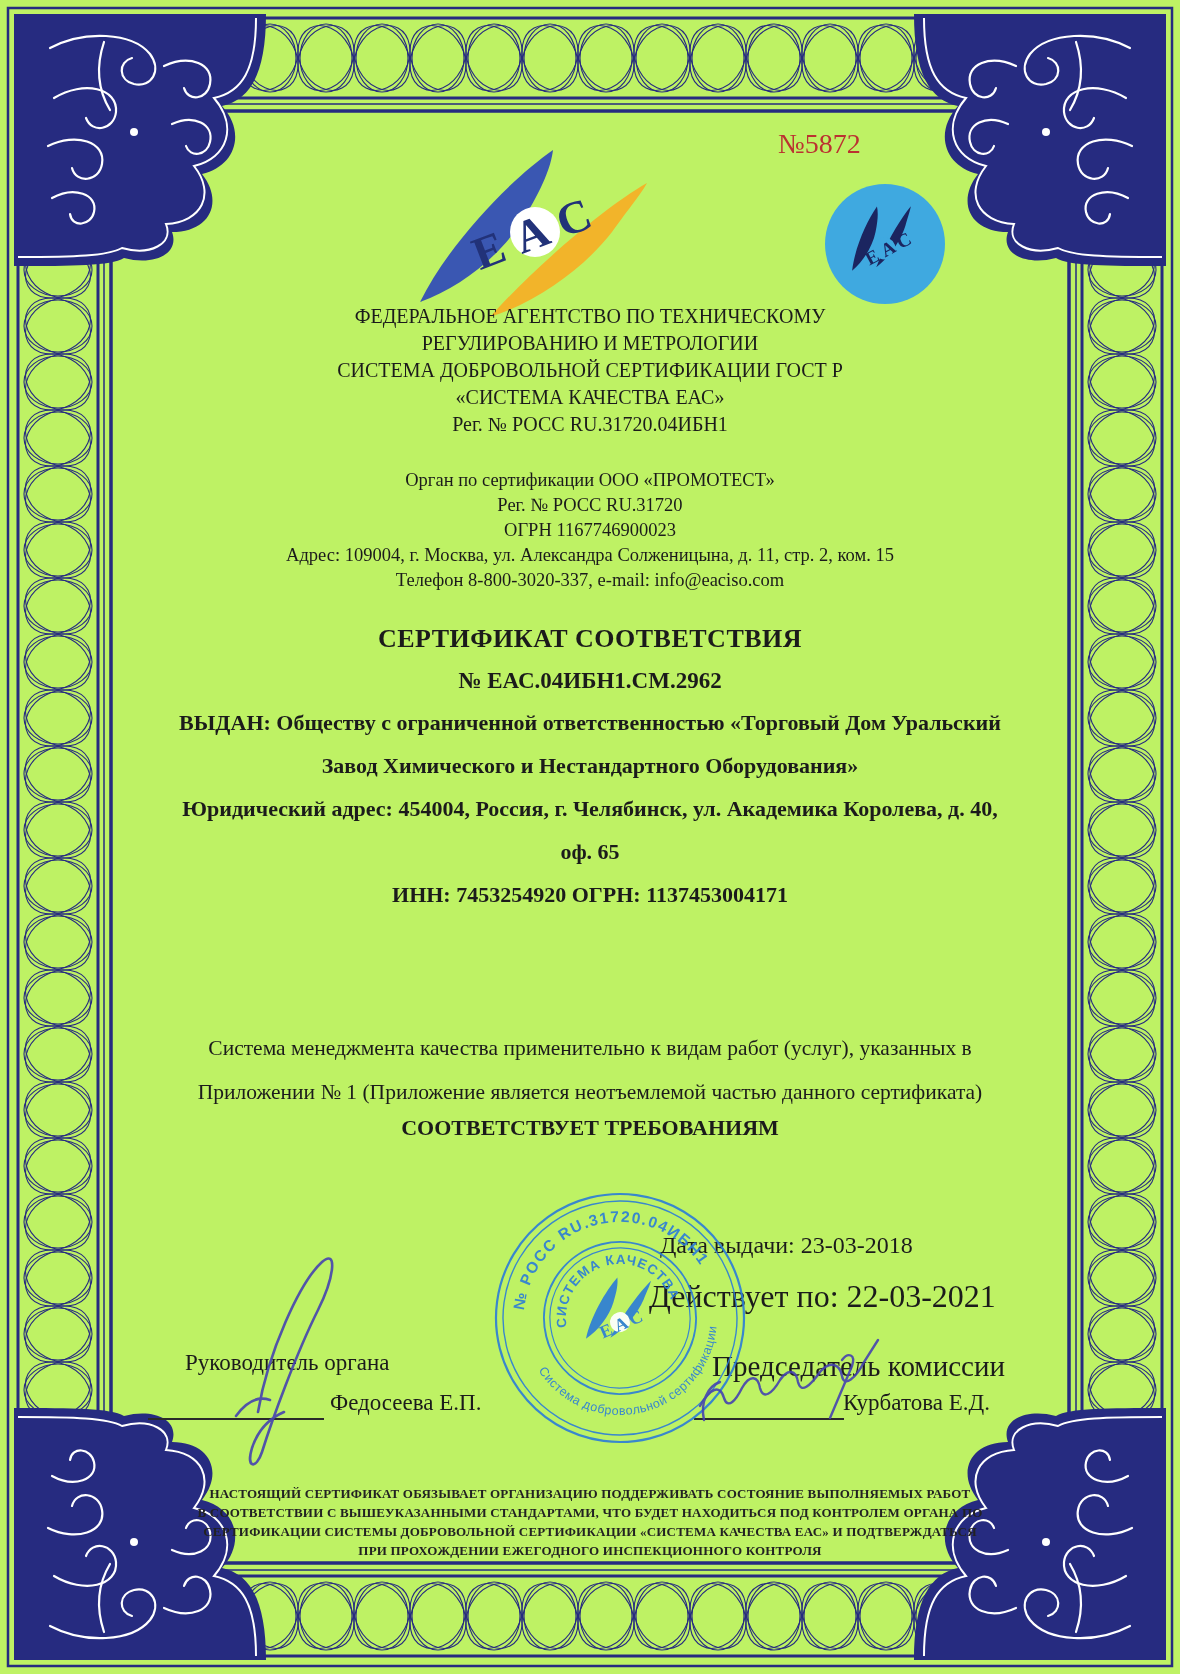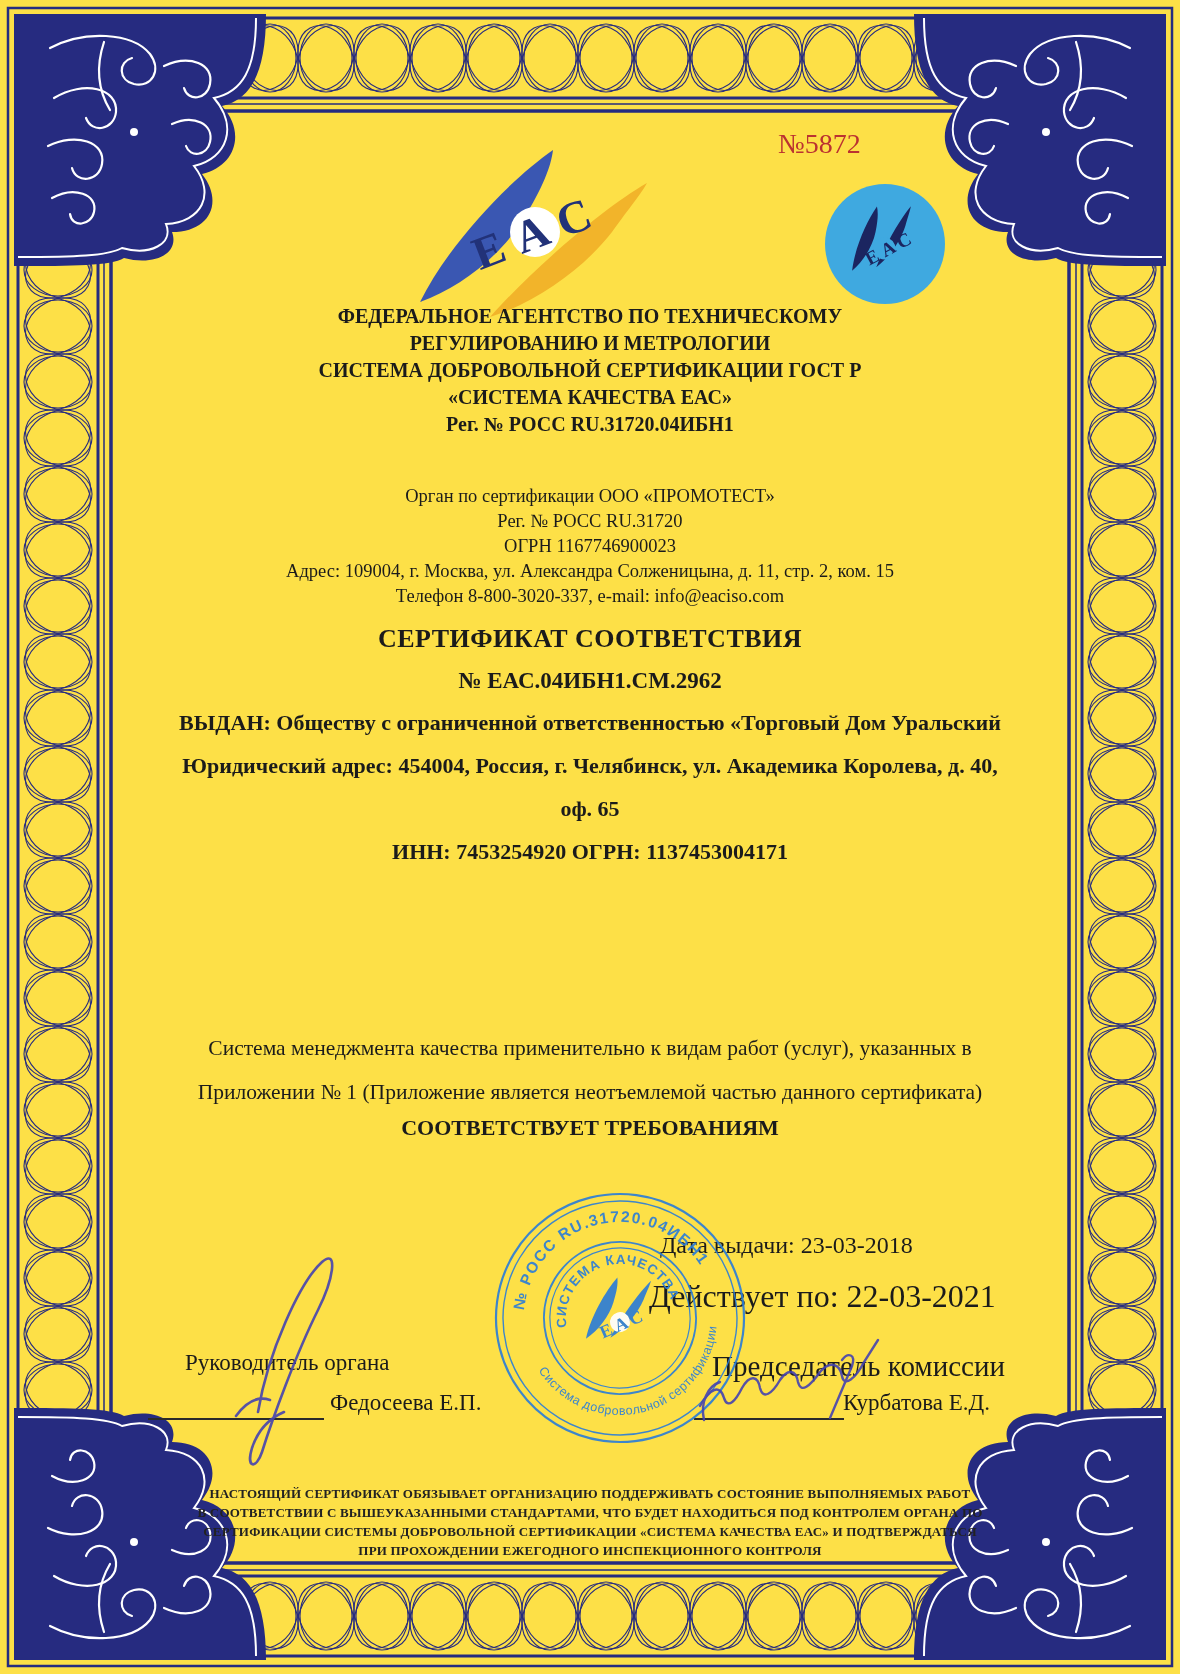--- a/index.html
+++ b/index.html
@@ -1,23 +1,23 @@
 <!DOCTYPE html>
 <html><head>
 <meta charset="utf-8">
 <style>
   html,body{margin:0;padding:0;background:#ffffff;}
-  .page{position:relative;width:1180px;height:1674px;background:#fde047;overflow:hidden;
+  .page{position:relative;width:1180px;height:1674px;background:#bef264;overflow:hidden;
         font-family:"Liberation Serif",serif;color:#1b1b1b;}
   svg{display:block;}
   .abs{position:absolute;}
   .blk{position:absolute;left:118px;width:944px;text-align:center;}
   .b{font-weight:bold;}
-  .agency{top:303px;font-size:20px;line-height:27px;font-weight:bold;}
-  .org{top:484px;font-size:18.5px;line-height:25px;}
+  .agency{top:303px;font-size:20px;line-height:27px;font-weight:normal;}
+  .org{top:468px;font-size:18.5px;line-height:25px;}
   .title{top:624px;font-size:26px;letter-spacing:.5px;}
   .certnum{top:668px;font-size:23px;}
   .issued{top:701px;font-size:22px;line-height:43px;font-weight:bold;}
   .cert-head{top:990px;font-size:23px;}
   .cert-body{top:1026px;font-size:21.5px;line-height:44px;}
   .complies{top:1115px;font-size:22px;}
   .standard{top:1157px;font-size:21.5px;}
   .serial{left:778px;top:128px;font-size:28px;color:#bb3231;}
   .date1{left:660px;top:1232px;font-size:24px;}
   .date2{left:649px;top:1278px;font-size:32px;}
@@ -219,20 +219,21 @@
     <div>ОГРН 1167746900023</div>
     <div>Адрес: 109004, г. Москва, ул. Александра Солженицына, д. 11, стр. 2, ком. 15</div>
     <div>Телефон 8-800-3020-337, e-mail: info@eaciso.com</div>
   </div>
 
   <div class="blk title b">СЕРТИФИКАТ СООТВЕТСТВИЯ</div>
   <div class="blk certnum b">№ ЕАС.04ИБН1.СМ.2962</div>
 
   <div class="blk issued">
     <div>ВЫДАН: Обществу с ограниченной ответственностью «Торговый Дом Уральский</div>
+    <div>Завод Химического и Нестандартного Оборудования»</div>
     <div>Юридический адрес: 454004, Россия, г. Челябинск, ул. Академика Королева, д. 40,</div>
     <div>оф. 65</div>
     <div>ИНН: 7453254920 ОГРН: 1137453004171</div>
   </div>
 
   <div class="blk cert-body">
     <div>Система менеджмента качества применительно к видам работ (услуг), указанных в</div>
     <div>Приложении № 1 (Приложение является неотъемлемой частью данного сертификата)</div>
   </div>
   <div class="blk complies b">СООТВЕТСТВУЕТ ТРЕБОВАНИЯМ</div>

